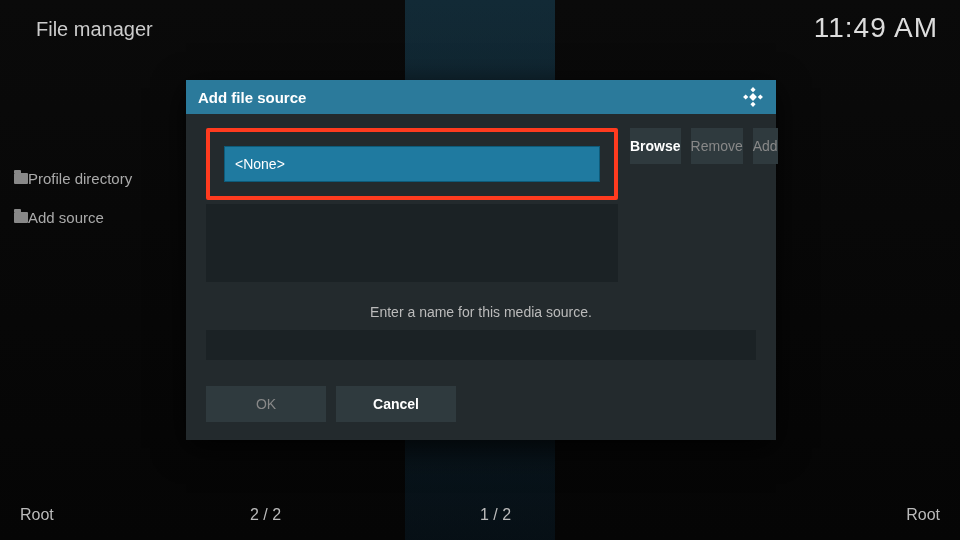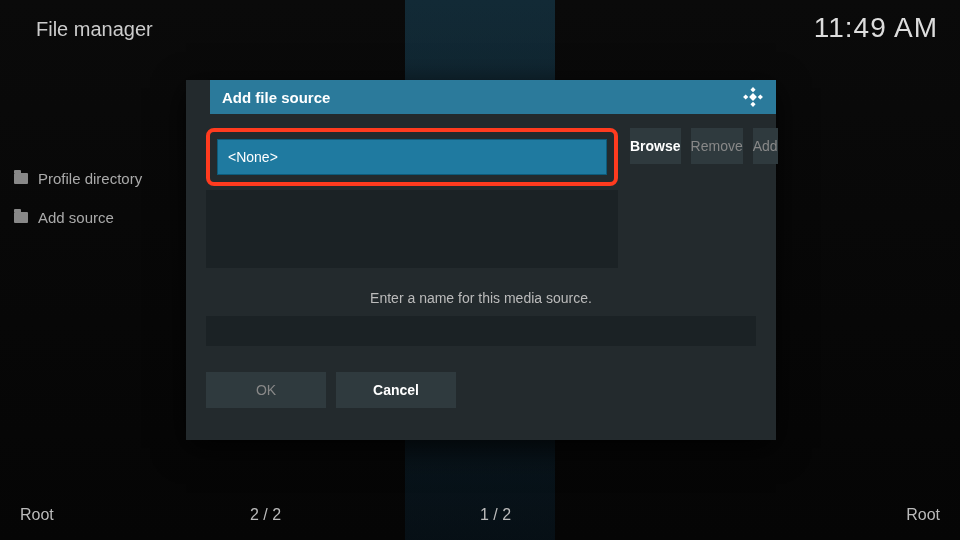--- a/index.html
+++ b/index.html
@@ -2,32 +2,32 @@
 <html><head>
 <meta charset="utf-8">
 <style>
   * { margin: 0; padding: 0; box-sizing: border-box; font-family: Arial, sans-serif; }
   html, body { width: 960px; height: 540px; overflow: hidden; background: #000; }
   .app { position: relative; width: 960px; height: 540px; background: linear-gradient(to bottom, #0a0a0a 0%, #050505 100%); }
   .bg-band { position: absolute; left: 405px; top: 0; width: 150px; height: 540px; background: linear-gradient(to bottom, rgba(30,90,120,0.4), rgba(10,40,60,0.3)); }
   .header { position: absolute; top: 18px; left: 36px; color: #ccc; font-size: 20px; font-weight: 300; }
   .clock  { position: absolute; top: 12px; right: 22px; color: #ddd; font-size: 28px; font-weight: 300; letter-spacing: 1px; }
   .sidebar { position: absolute; top: 170px; left: 14px; }
-  .side-item { display: flex; align-items: center; gap: 10px; color: #aaa; font-size: 15px; margin-bottom: 22px; cursor: pointer; }
+  .side-item { display: flex; align-items: center; color: #aaa; font-size: 15px; margin-bottom: 22px; cursor: pointer; }
   .folder-icon { width: 14px; height: 11px; background: #888; border-radius: 1px; position: relative; }
   .folder-icon::before { content:""; position:absolute; top:-3px; left:0; width:7px; height:3px; background:#888; border-radius:1px 1px 0 0;}
   .dialog { position: absolute; top: 80px; left: 186px; width: 590px; height: 360px; background: #232a2d; box-shadow: 0 8px 30px rgba(0,0,0,0.8); }
-  .dlg-title { height: 34px; background: #2b7a9b; display:flex; align-items:center; justify-content:space-between; padding: 0 12px; margin-left: 24px; }
+  .dlg-title { height: 34px; background: #2b7a9b; display:flex; align-items:center; justify-content:space-between; padding: 0 12px; }
   .dlg-title span { color: #fff; font-size: 15px; font-weight: bold; }
   .kodi-logo svg { width: 22px; height: 22px; display:block; }
   .dlg-body { padding: 14px 20px; color: #ccc; }
   .instr { text-align: center; font-size: 14px; color: #bbb; margin-bottom: 18px; }
   .path-row { display:flex; gap:12px; align-items:flex-start; }
   .path-col { flex:1; }
-  .path-list-wrap { border: 4px solid #ff3b1f; padding: 7px; border-radius: 8px; margin-bottom: 4px; }
+  .path-list-wrap { border: 4px solid #ff3b1f; padding: 14px; border-radius: 2px; margin-bottom: 4px; }
   .path-entry { background:#1f7aa0; color:#fff; height:36px; display:flex; align-items:center; padding:0 10px; font-size:14px; border:1px solid #0d5b7a; cursor:text; }
   .path-extra { background:#1b2225; height:78px; margin-top:2px; }
   .btn-col { width:126px; display:flex; flex-direction:row; gap:10px; }
   .btn { height:36px; background:#2f3a3e; color:#fff; font-size:14px; font-weight:bold; display:flex; align-items:center; justify-content:center; cursor:pointer; }
   .btn.dim { color:#888; font-weight:normal; }
   .name-label { text-align:center; font-size:14px; color:#bbb; margin-top:22px; margin-bottom:10px; }
   .name-input { height:30px; background:#1b2225; width:100%; cursor:text; }
   .dlg-actions { display:flex; gap:10px; justify-content:flex-start; margin-top:26px;}
   .dlg-actions .btn { width:120px; }
   .footer { position:absolute; bottom:16px; left:0; width:100%; display:flex; color:#bbb; font-size:16px; }

